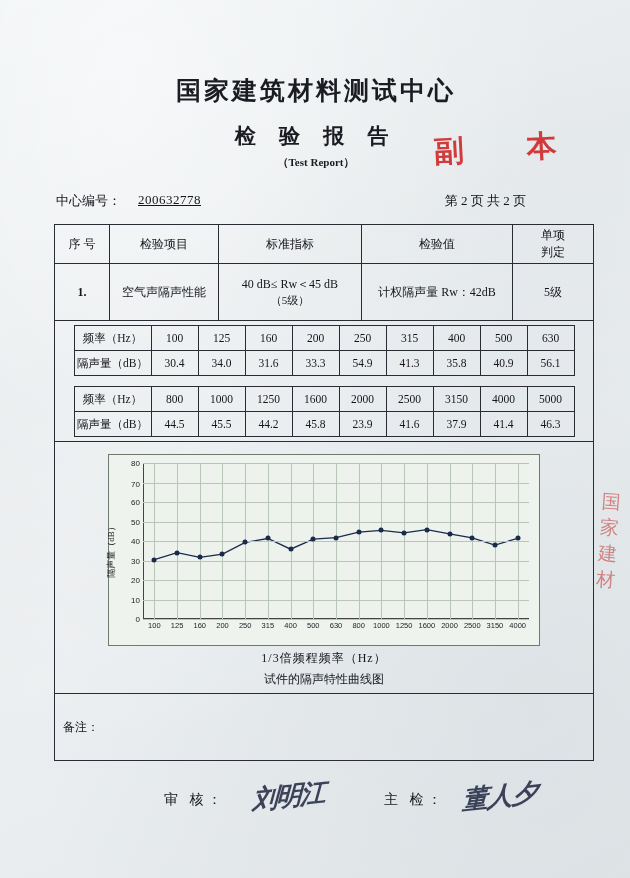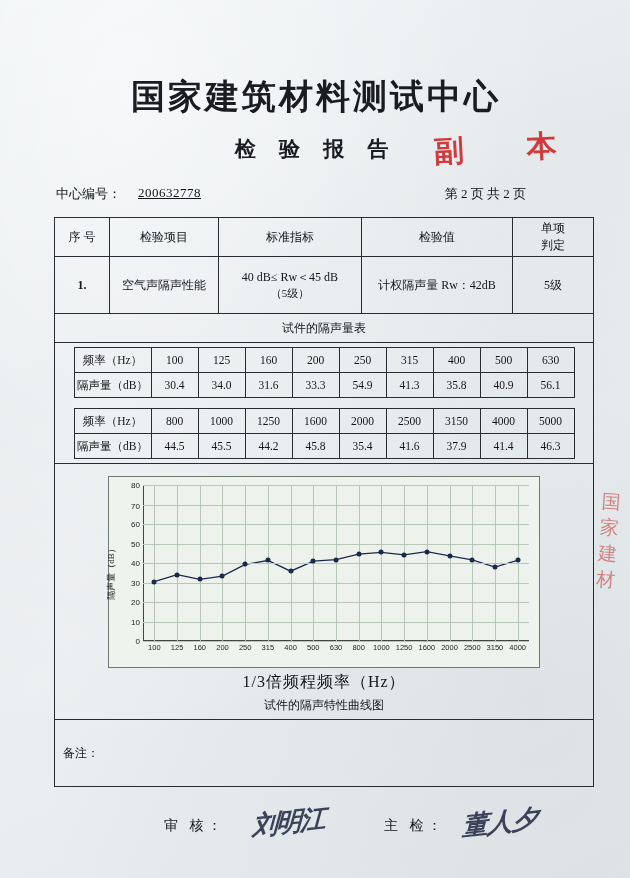--- a/index.html
+++ b/index.html
@@ -23,21 +23,21 @@
     pointer-events:none;
   }
   .sheet{
     position:absolute;
     left:40px;top:22px;width:552px;height:836px;
     border:0;
   }
   
   .title-cn{
     text-align:center;
-    font-size:34px;
+    font-size:25px;
     font-weight:bold;
     letter-spacing:3px;
     color:#1b1b22;
     margin-top:52px;
   }
   .title-en{
     text-align:center;
     font-size:11.5px;
     font-weight:bold;
     color:#1b1b22;
@@ -164,21 +164,21 @@
     position:absolute;
     left:2px;top:50%;
     transform:translate(-50%,-50%) rotate(-90deg);
     transform-origin:center;
     font-size:9px;
     white-space:nowrap;
     color:#15151b;
   }
   .xlabel{
     text-align:center;
-    font-size:16px;
+    font-size:12px;
     margin-top:4px;
     color:#15151b;
     letter-spacing:1px;
   }
   .chart-caption{
     text-align:center;
     font-size:12px;
     padding:4px 0 3px 0;
     color:#15151b;
   }
@@ -235,20 +235,21 @@
 </head>
 <body>
 
 <div class="page">
   <div class="paper-noise"></div>
 
   <div class="sheet">
 
     <div class="title-cn">国家建筑材料测试中心</div>
     <div class="title-report">检 验 报 告</div>
+    <div class="title-report-en">（Test Report）</div>
 
     <div class="meta">
       <span class="label">中心编号：</span>
       <span class="numval">200632778</span>
       <span class="pages">第 2 页  共 2 页</span>
     </div>
 
     <table class="main">
       <tbody>
           <tr class="hdr">
@@ -263,23 +264,20 @@
       </tr>
       <tr class="row1">
         <td class="seqnum">1.</td>
         <td>空气声隔声性能</td>
         <td>
           <div>40 dB≤  Rw＜45 dB</div>
           <div class="small-sub">（5级）</div>
         </td>
         <td>计权隔声量 Rw：42dB</td>
         <td>5级</td>
-      </tr>
-      <tr class="subtitle-row">
-        <td colspan="5">试件的隔声量表</td>
       </tr>
       <tr>
         <td colspan="5" class="inner-wrap">
 
           <table class="freq">
             <tbody>
                   <tr>
               <td class="rowhead">频率（Hz）</td>
               <td class="cell">100</td>
               <td class="cell">125</td>
@@ -321,21 +319,21 @@
               <td class="cell">3150</td>
               <td class="cell">4000</td>
               <td class="cell">5000</td>
             </tr>
             <tr>
               <td class="rowhead">隔声量（dB）</td>
               <td class="cell">44.5</td>
               <td class="cell">45.5</td>
               <td class="cell">44.2</td>
               <td class="cell">45.8</td>
-              <td class="cell">35.4</td>
+              <td class="cell">23.9</td>
               <td class="cell">41.6</td>
               <td class="cell">37.9</td>
               <td class="cell">41.4</td>
               <td class="cell">46.3</td>
             </tr>
           </tbody>
               </table>
 
         </td>
       </tr>

